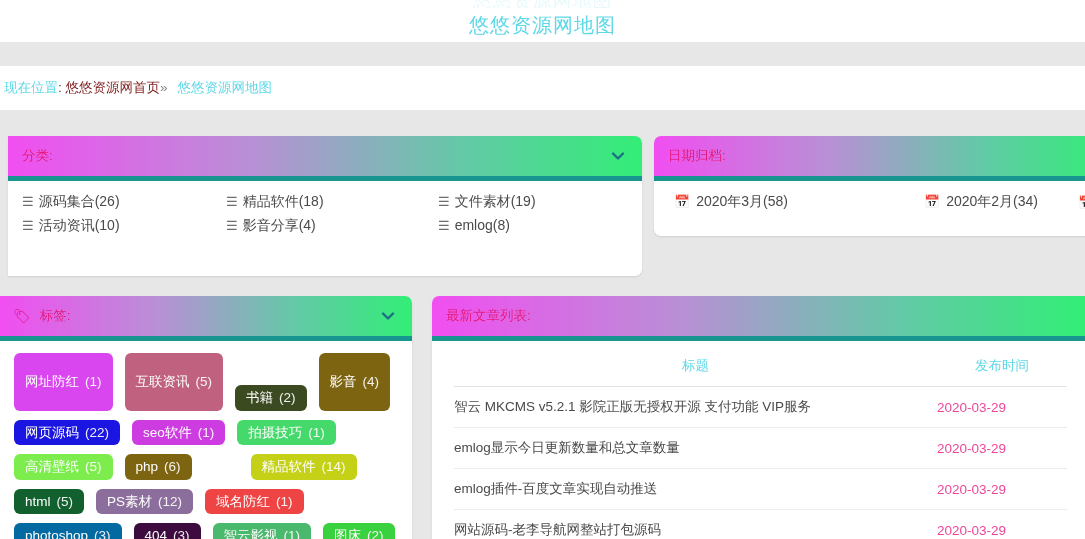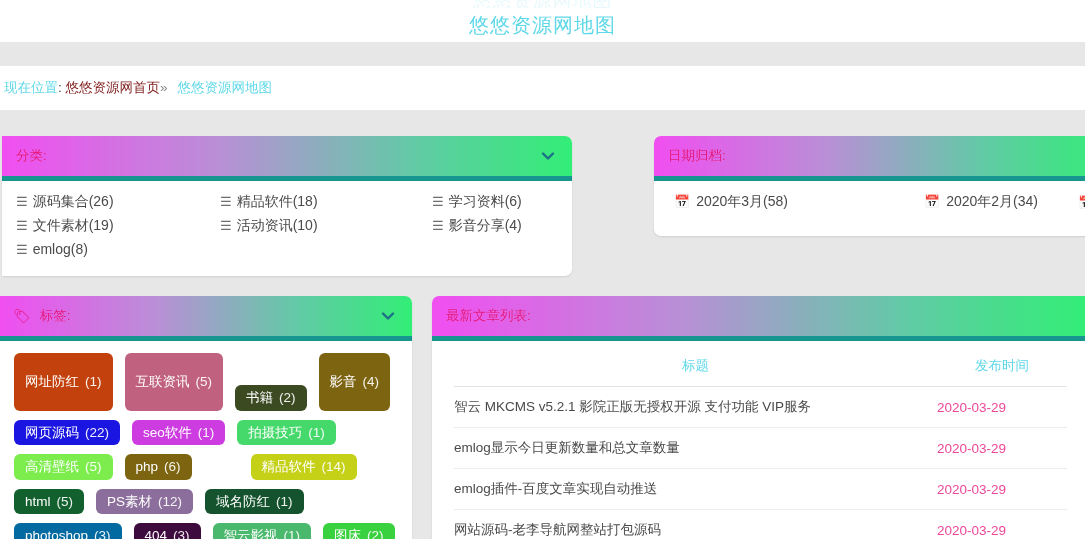--- a/index.html
+++ b/index.html
@@ -70,21 +70,21 @@
     color:#e4147f; font-size:13.5px; padding-left:14px; font-weight:400;
     text-shadow:0 0 1px rgba(255,255,255,.25);
   }
   .tag-ico { margin-left:13px; margin-right:-5px; color:#e4147f; font-size:14px; }
   .chev {
     position:absolute; right:16px; top:50%; transform:translateY(-50%);
     width:16px; height:16px; color:#1d6f86;
   }
 
   
-  #cat-panel { left:2px; top:136px; width:570px; height:140px; border-radius:0 7px 7px 0;}
+  #cat-panel { left:8px; top:136px; width:634px; height:140px; border-radius:0 7px 7px 0;}
   .cat-grid {
     display:grid; grid-template-columns: 204px 212px 1fr;
     row-gap:6px; padding:12px 0 0 14px;
   }
   .cat-item { font-size:14px; color:#4a4a4a; white-space:nowrap; }
   .cat-item .ic { color:#6d6d6d; margin-right:5px; font-size:13px; }
 
   
   #date-panel { left:654px; top:136px; width:455px; height:100px; border-radius:7px 0 0 7px;}
   .date-grid {
@@ -153,21 +153,20 @@
       <span class="htxt">分类:</span>
       <span class="chev">
         <svg width="16" height="16" viewBox="0 0 16 16">
             <path d="M3 5.5 L8 10.5 L13 5.5" fill="none" stroke="#1d6f86" stroke-width="2.4" stroke-linecap="round" stroke-linejoin="round"></path>
           </svg>
       </span>
     </div>
     <div class="cat-grid">
       <div class="cat-item"><span class="ic">☰</span><span>源码集合(26)</span></div>
       <div class="cat-item"><span class="ic">☰</span><span>精品软件(18)</span></div>
-      <div class="cat-item"><span class="ic">☰</span><span>学习资料(6)</span></div>
       <div class="cat-item"><span class="ic">☰</span><span>文件素材(19)</span></div>
       <div class="cat-item"><span class="ic">☰</span><span>活动资讯(10)</span></div>
       <div class="cat-item"><span class="ic">☰</span><span>影音分享(4)</span></div>
       <div class="cat-item"><span class="ic">☰</span><span>emlog(8)</span></div>
     </div>
   </div>
 
   <div class="panel" id="date-panel">
     <div class="panel-head">
       <span class="htxt">日期归档:</span>
@@ -183,21 +182,21 @@
     <div class="panel-head">
       <span class="tag-ico">🏷</span>
       <span class="htxt">标签:</span>
       <span class="chev">
         <svg width="16" height="16" viewBox="0 0 16 16">
             <path d="M3 5.5 L8 10.5 L13 5.5" fill="none" stroke="#1d6f86" stroke-width="2.4" stroke-linecap="round" stroke-linejoin="round"></path>
           </svg>
       </span>
     </div>
     <div class="tag-wrap" id="tag-wrap">
-        <span class="tag" style="background: #c2410c;">
+        <span class="tag" style="background: #d946ef;">
           <span>网址防红</span>
           <span class="cnt">(1)</span>
         </span>
         <span class="tag" style="background: rgb(192, 98, 127);">
           <span>互联资讯</span>
           <span class="cnt">(5)</span>
         </span>
         <span class="tag" style="background: rgb(60, 74, 34); margin-top: 32px;">
           <span>书籍</span>
           <span class="cnt">(2)</span>
@@ -231,21 +230,21 @@
           <span class="cnt">(14)</span>
         </span>
         <span class="tag" style="background: rgb(18, 96, 46);">
           <span>html</span>
           <span class="cnt">(5)</span>
         </span>
         <span class="tag" style="background: rgb(139, 110, 155);">
           <span>PS素材</span>
           <span class="cnt">(12)</span>
         </span>
-        <span class="tag" style="background: #14532d;">
+        <span class="tag" style="background: #ef4444;">
           <span>域名防红</span>
           <span class="cnt">(1)</span>
         </span>
         <span class="tag" style="background: #0369a1;">
           <span>photoshop</span>
           <span class="cnt">(3)</span>
         </span>
         <span class="tag" style="background: rgb(61, 11, 61);">
           <span>404</span>
           <span class="cnt">(3)</span>

